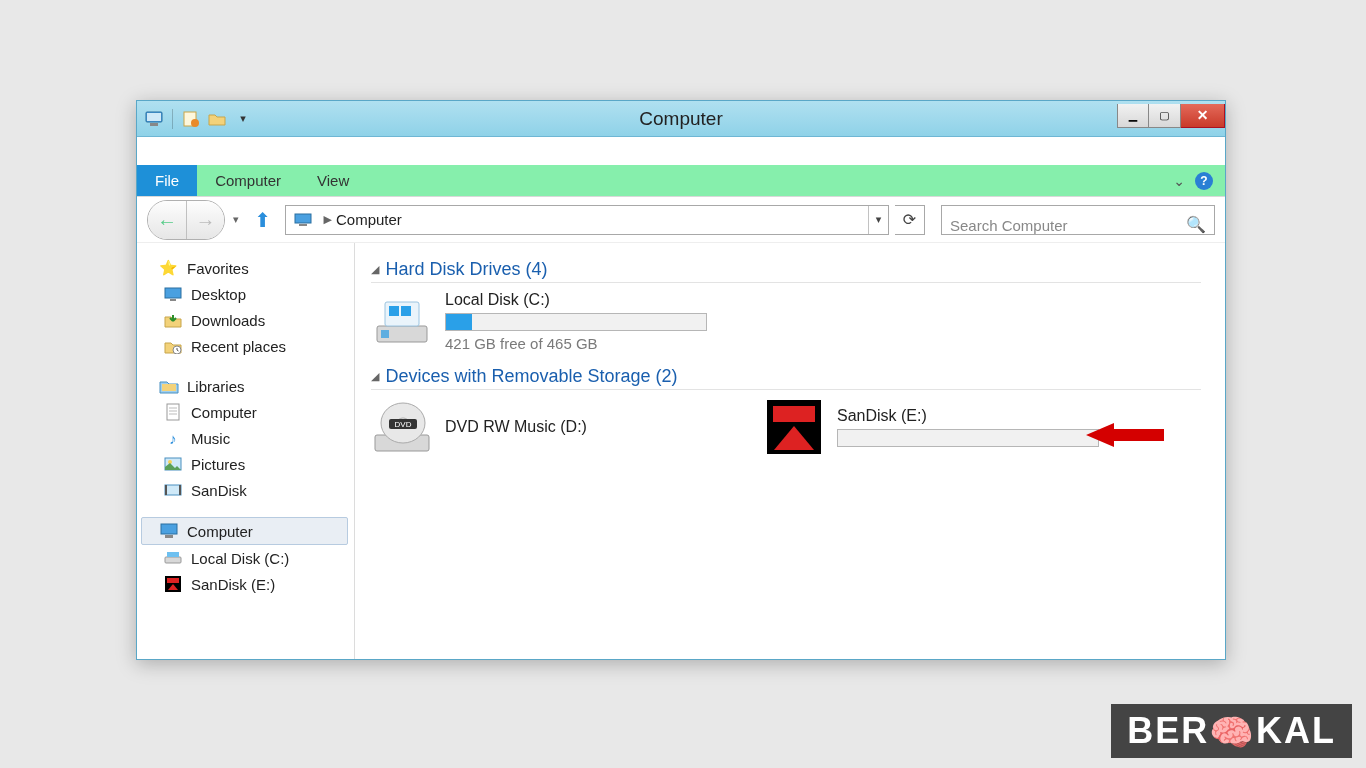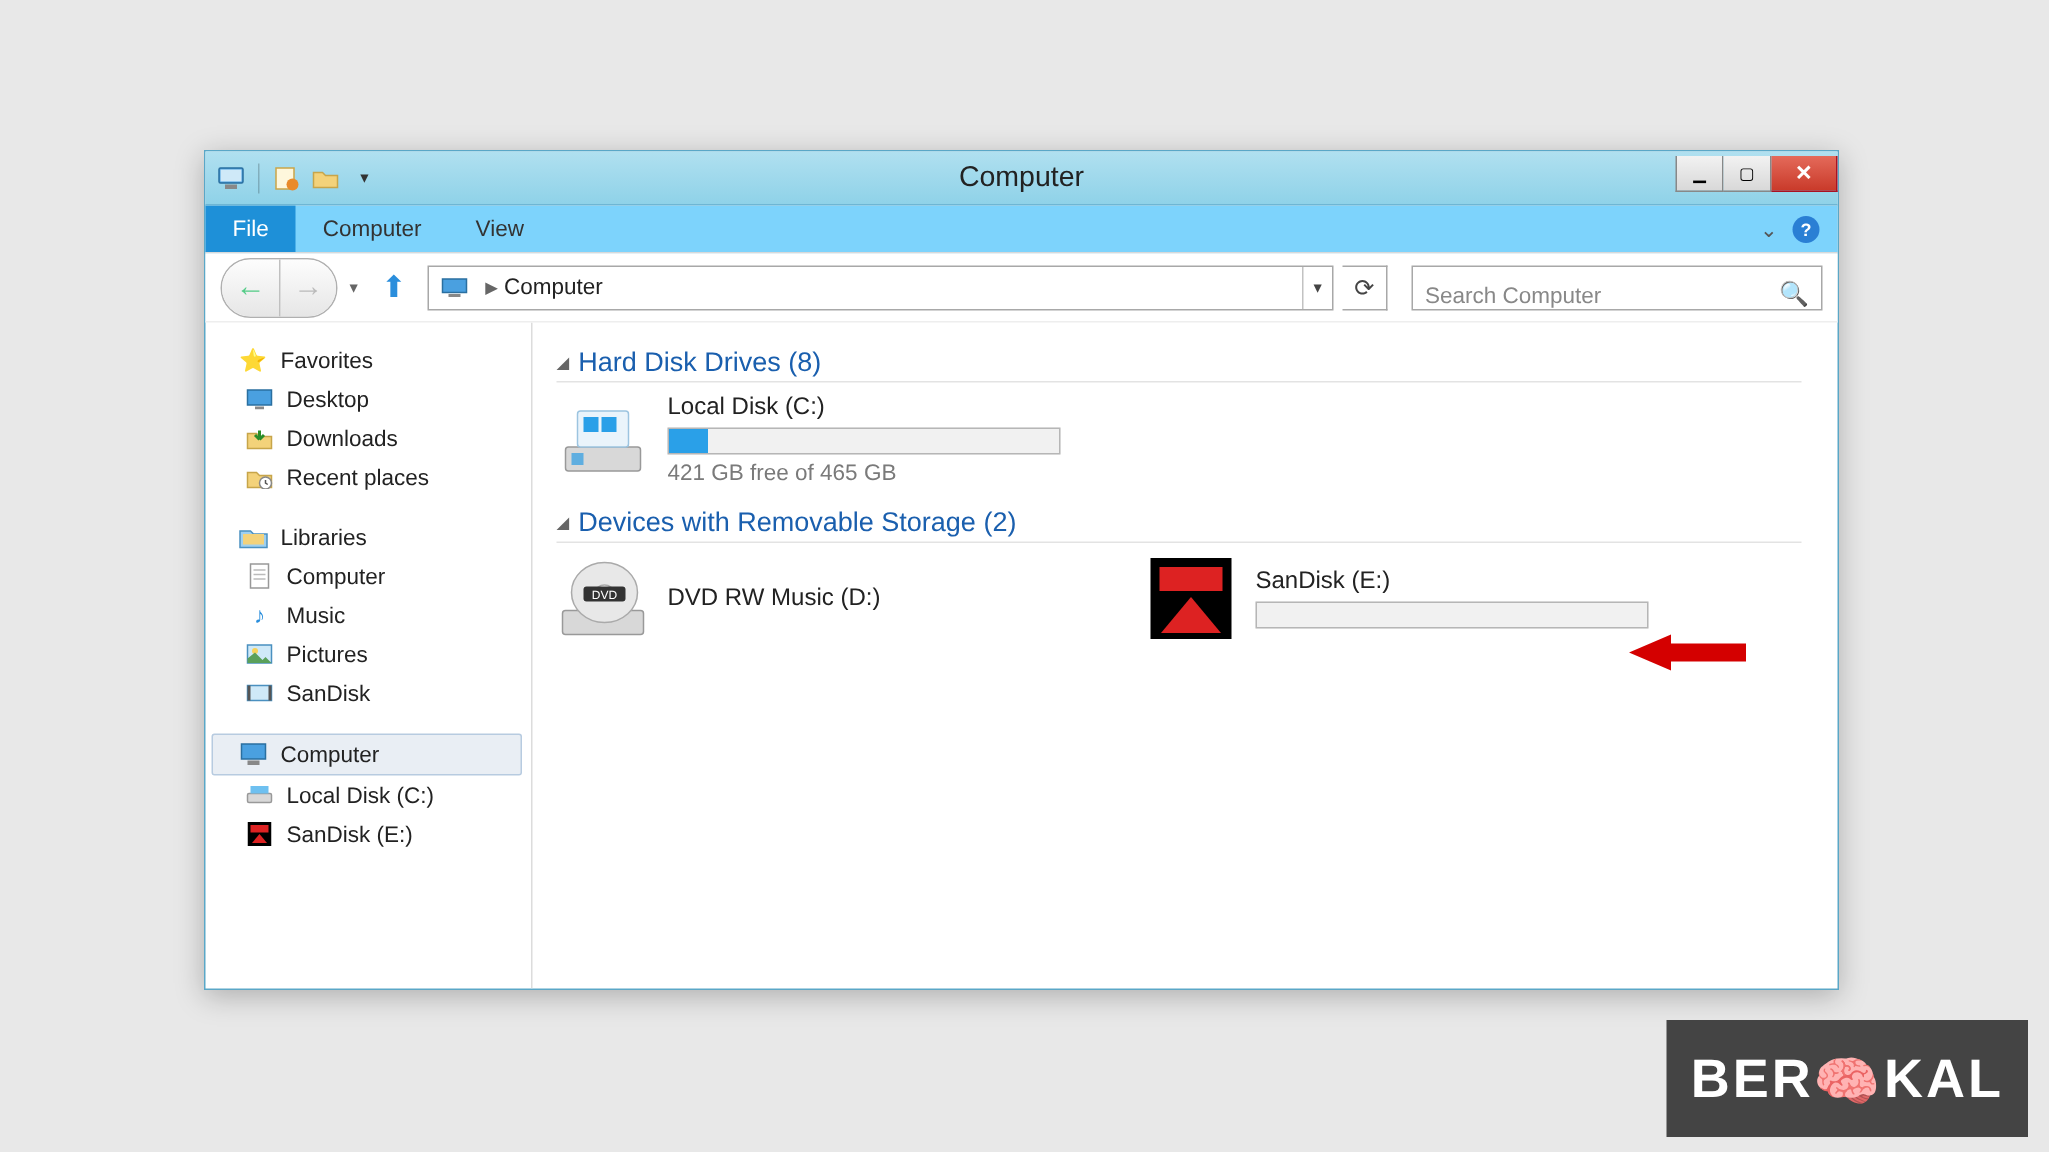--- a/index.html
+++ b/index.html
@@ -26,21 +26,21 @@
 .qat { display: flex; align-items: center; gap: 4px; padding-left: 6px; }
 .qat-icon { width: 22px; height: 22px; display: flex; align-items: center; justify-content: center; font-size: 14px; }
 .qat-sep { width: 1px; height: 20px; background: rgba(0,0,0,.2); margin: 0 3px; }
 .title { position: absolute; left: 0; right: 0; text-align: center; font-size: 19px; color: #222; pointer-events: none; }
 .wincontrols { margin-left: auto; display: flex; }
 .wc { width: 32px; height: 24px; margin-top: -6px; border: 1px solid #888; border-top: none; display: flex; align-items: center; justify-content: center; background: linear-gradient(#f2f2f2,#d8d8d8); font-size: 11px; }
 .wc.close { background: linear-gradient(#e46a5a,#c93a2a); color: #fff; width: 44px; border-color: #a12; font-weight: bold; font-size: 14px; }
 .wc + .wc { border-left: none; }
 
 
-.ribbon { height: 32px; background: #7dd3fc; border-bottom: 1px solid #d9d9d9; display: flex; align-items: stretch; }
+.ribbon { height: 32px; background: #86efac; border-bottom: 1px solid #d9d9d9; display: flex; align-items: stretch; margin-top: 28px; }
 .ribbon-tab { display: flex; align-items: center; padding: 0 18px; font-size: 15px; color: #333; cursor: default; }
 .ribbon-tab.file { background: #1e90d8; color: #fff; }
 .ribbon-right { margin-left: auto; display: flex; align-items: center; gap: 10px; padding-right: 12px; font-size: 16px; color: #2a6fb0; }
 .chevron-down { font-size: 14px; color: #555; }
 .help-icon { width: 18px; height: 18px; border-radius: 50%; background: #2a7fd4; color: #fff; display: flex; align-items: center; justify-content: center; font-size: 12px; font-weight: bold; }
 
 
 .navrow { height: 46px; background: #fff; display: flex; align-items: center; padding: 0 10px; gap: 6px; border-bottom: 1px solid #eee; }
 .navbtn-group { display: flex; border: 1px solid #b0b0b0; border-radius: 23px; overflow: hidden; }
 .navbtn { width: 38px; height: 38px; display: flex; align-items: center; justify-content: center; background: linear-gradient(#fdfdfd,#e6e6e6); color: #5c8; font-size: 20px; }
@@ -80,21 +80,21 @@
 
 .hdd-svg, .dvd-svg, .usb-svg { display:block; }
 
 .arrow-callout {
   position: absolute; left: 1086px; top: 420px; pointer-events: none;
 }
 
 .watermark {
   position: absolute; right: 14px; bottom: 10px;
   background: #444; color: #fff; font-size: 36px; font-weight: 700;
-  letter-spacing: 2px; padding: 18px 16px; font-family: Arial, sans-serif;
+  letter-spacing: 2px; padding: 6px 16px; font-family: Arial, sans-serif;
 }
 .watermark .brain { display: inline-block; transform: translateY(2px); }
 </style>
 </head>
 <body>
 
 <div class="window">
 
   <div class="titlebar">
     <div class="qat">
@@ -279,21 +279,21 @@
           </span>
           <span>SanDisk (E:)</span>
         </div>
       </div>
     </div>
 
     <div class="content">
 
       <div class="section-head">
         <span class="tri">◢</span>
-        <span>Hard Disk Drives (8)</span>
+        <span>Hard Disk Drives (4)</span>
       </div>
       <div class="drive-row">
         <div class="drive">
           <div class="drive-icon">
             <svg class="hdd-svg" width="62" height="52">
                 <rect x="6" y="30" width="50" height="16" rx="2" fill="#d8d8d8" stroke="#999"></rect>
                 <rect x="10" y="34" width="8" height="8" fill="#5faee0"></rect>
                 <rect x="14" y="6" width="34" height="24" rx="2" fill="#eaf4fb" stroke="#9cc4e0"></rect>
                 <g fill="#2aa0e8">
                   <rect x="18" y="10" width="10" height="10"></rect>

